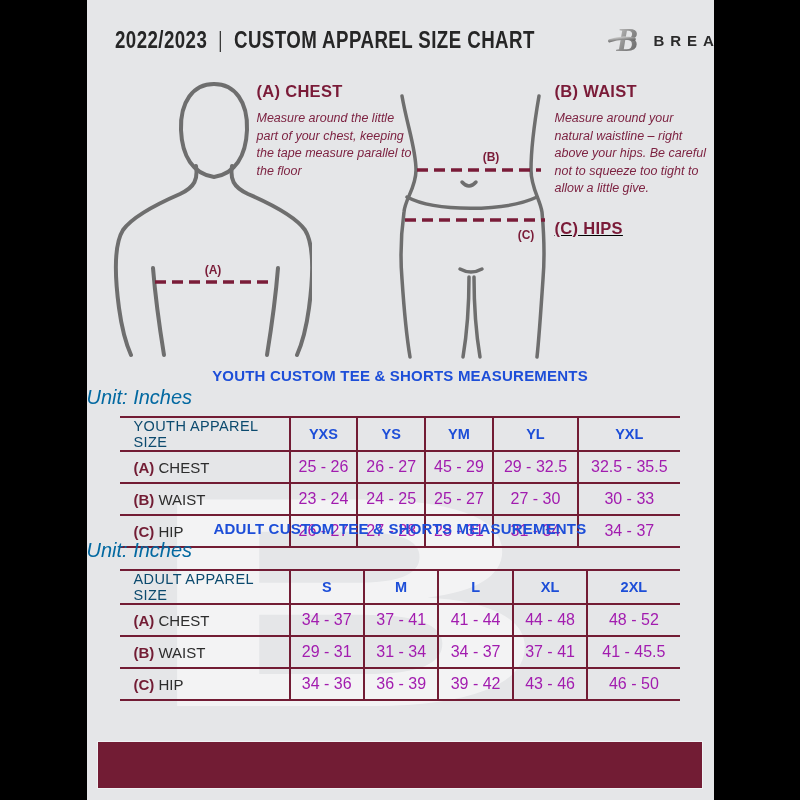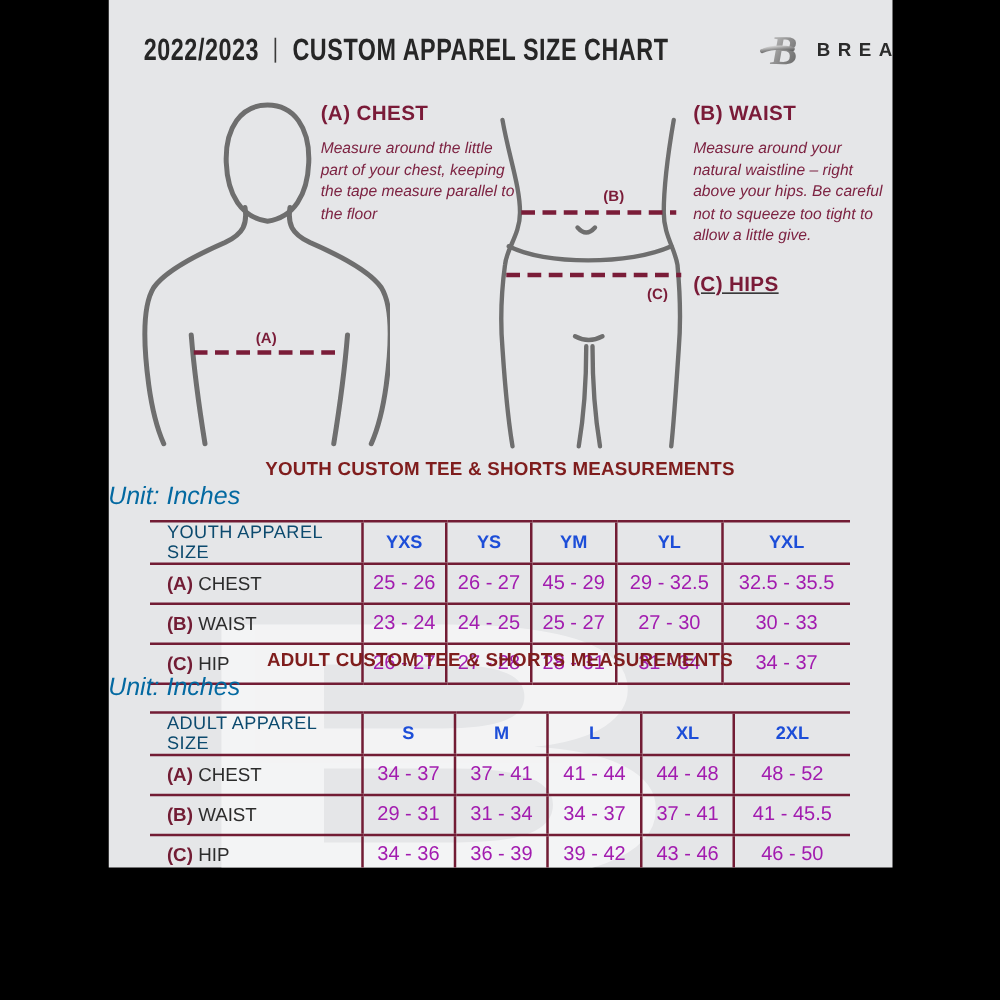--- a/index.html
+++ b/index.html
@@ -9,21 +9,21 @@
     --page-bg:#e5e6e8;
     --fig:#6e6e6e;
   }
   *{box-sizing:border-box;}
   html,body{margin:0;padding:0;}
   body{
     width:800px;height:800px;background:#000;
     font-family:"Liberation Sans",sans-serif;overflow:hidden;
   }
   .page{
-    position:relative;width:627px;height:694px;margin:0 auto;
+    position:relative;width:627px;height:800px;margin:0 auto;
     background:var(--page-bg);overflow:hidden;
   }
   
   .header{
     position:absolute;top:18px;left:28px;right:12px;height:44px;
     display:flex;justify-content:space-between;align-items:center;
   }
   .doc-title{
     display:flex;align-items:center;gap:11px;
     font-weight:700;font-size:22px;color:var(--ink);
@@ -56,21 +56,21 @@
     font-size:300px;font-weight:700;line-height:1;
     color:#ffffff;opacity:.55;
     transform:scaleX(1.9);transform-origin:left top;
     pointer-events:none;user-select:none;
   }
   
   .tbl-section{position:absolute;left:0;width:100%;z-index:4;}
   .tbl-section.youth{top:367px;}
   .tbl-section.adult{top:520px;}
   .tbl-title{
-    text-align:center;font-size:15px;font-weight:700;color:#7f1d1d;letter-spacing:.2px;
+    text-align:center;font-size:15px;font-weight:700;color:#1d4ed8;letter-spacing:.2px;
   }
   .tbl-unit{
     text-align:left;font-style:italic;font-size:20px;color:#0369a1;margin-top:2px;
   }
   table.size-table{
     border-collapse:collapse;width:560px;margin:7px 0 0 33px;background:transparent;
   }
   .size-table th,.size-table td{
     border-bottom:2px solid var(--maroon);
     height:32px;padding:0;text-align:center;

